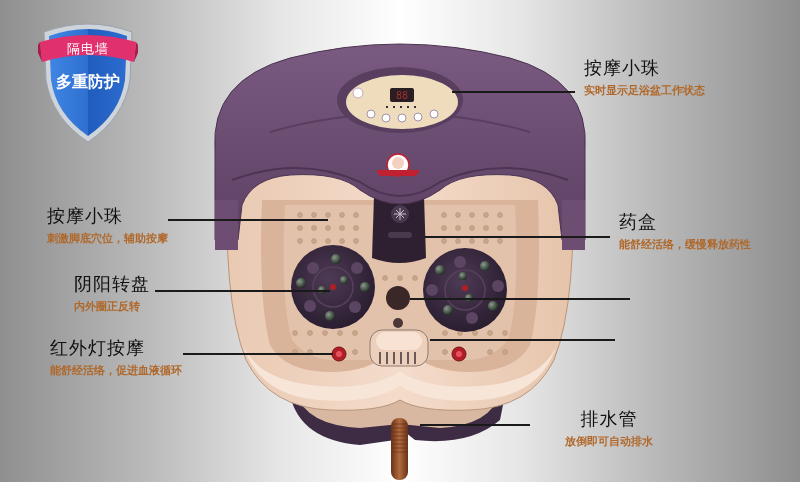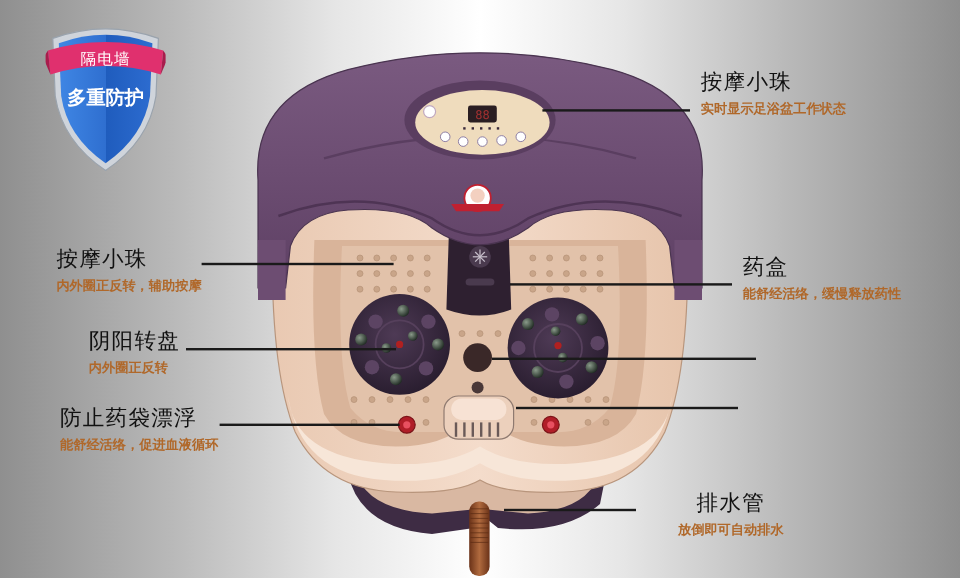--- a/index.html
+++ b/index.html
@@ -283,23 +283,23 @@
   </div>
   <div class="callout" style="left:619px; top:315px;">
   </div>
   <div class="callout" style="left:565px; top:407px;text-align:center;">
     <div class="title">排水管</div>
     <div class="desc">放倒即可自动排水</div>
   </div>
 
   <div class="callout left" style="right:632px; top:204px;">
     <div class="title">按摩小珠</div>
-    <div class="desc">内外圈正反转，辅助按摩</div>
+    <div class="desc">刺激脚底穴位，辅助按摩</div>
   </div>
   <div class="callout left" style="right:650px; top:272px;">
     <div class="title">阴阳转盘</div>
     <div class="desc">内外圈正反转</div>
   </div>
   <div class="callout left" style="right:618px; top:336px;">
-    <div class="title">防止药袋漂浮</div>
+    <div class="title">红外灯按摩</div>
     <div class="desc">能舒经活络，促进血液循环</div>
   </div>
 </div>
 
 </body></html>

